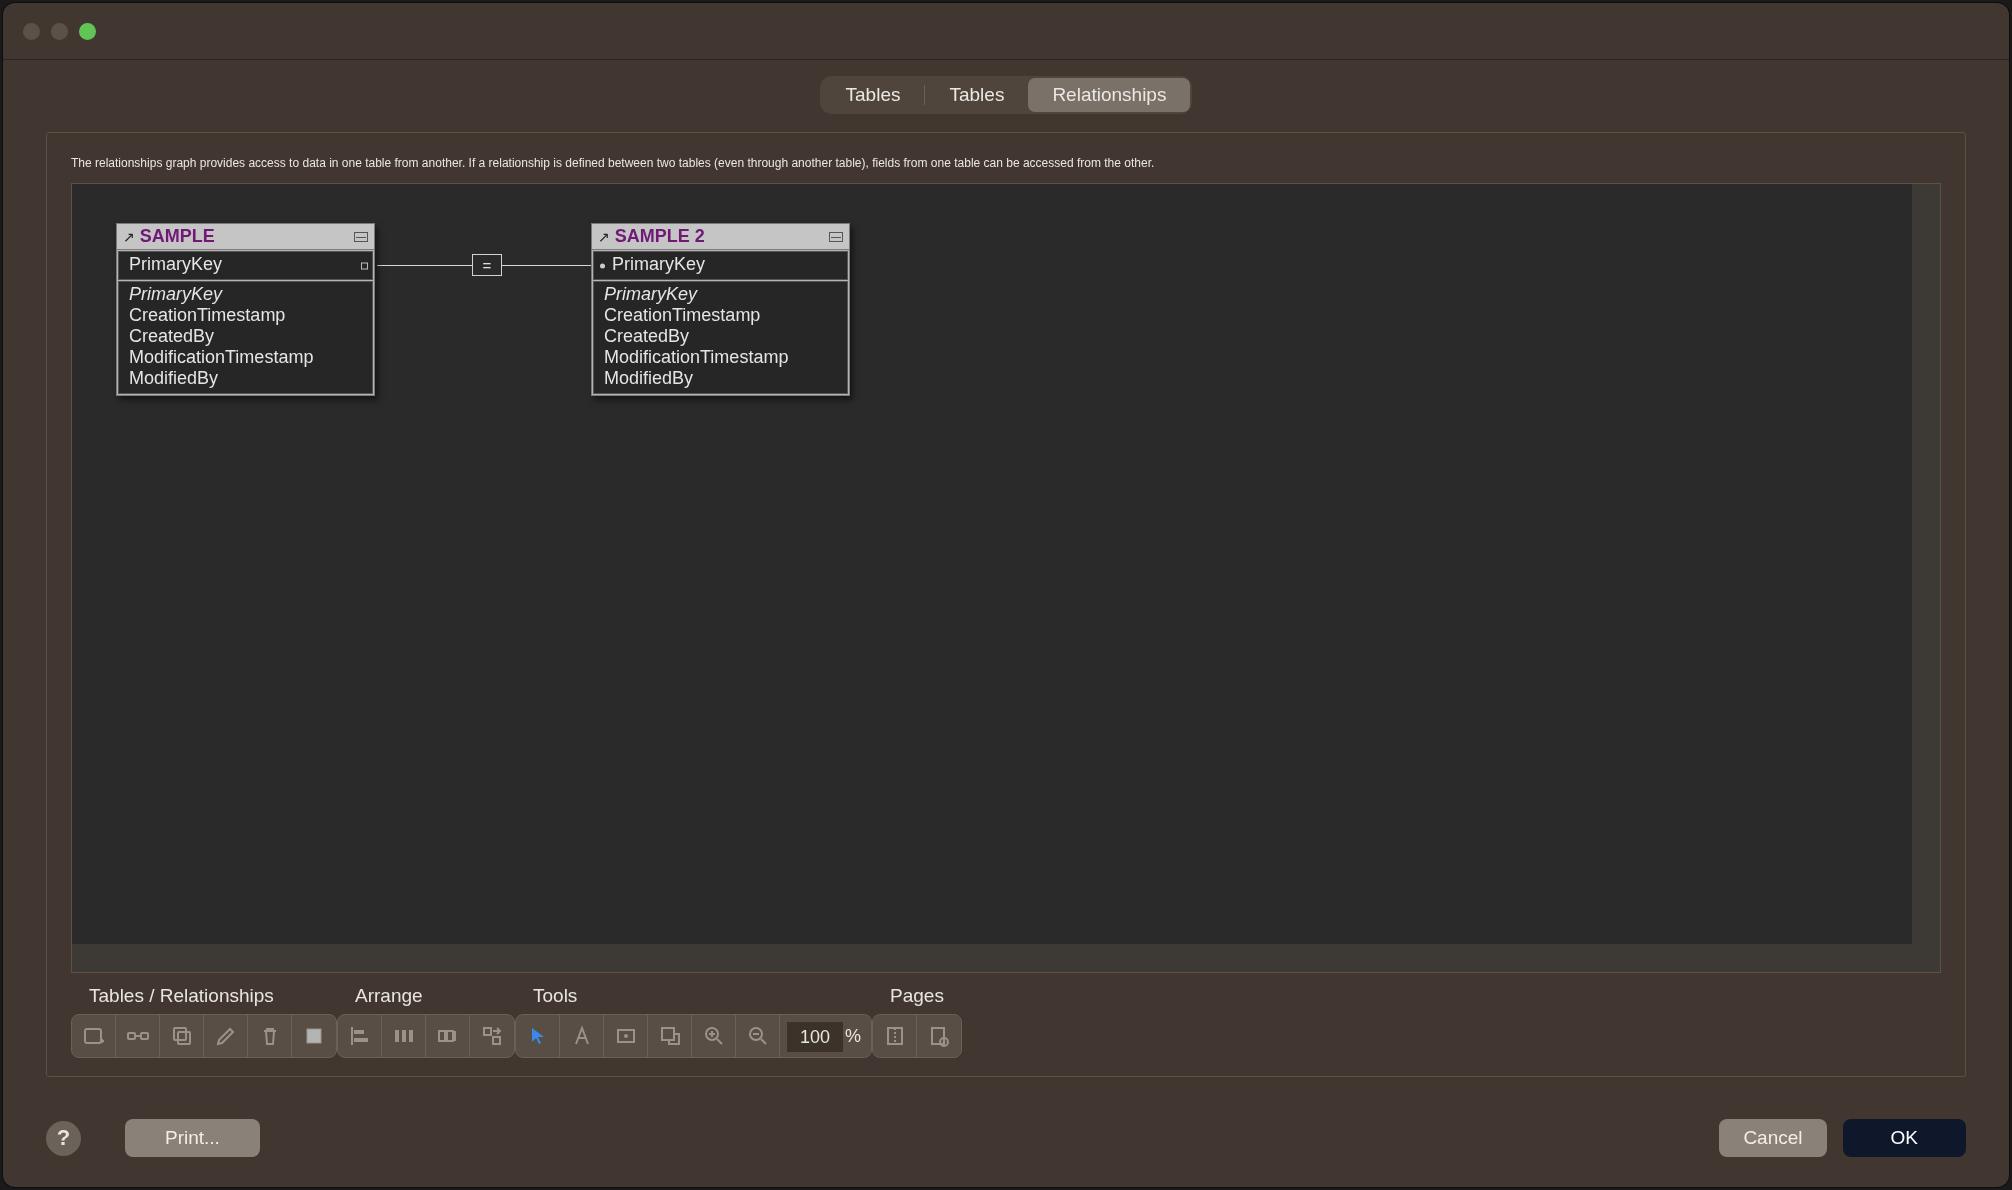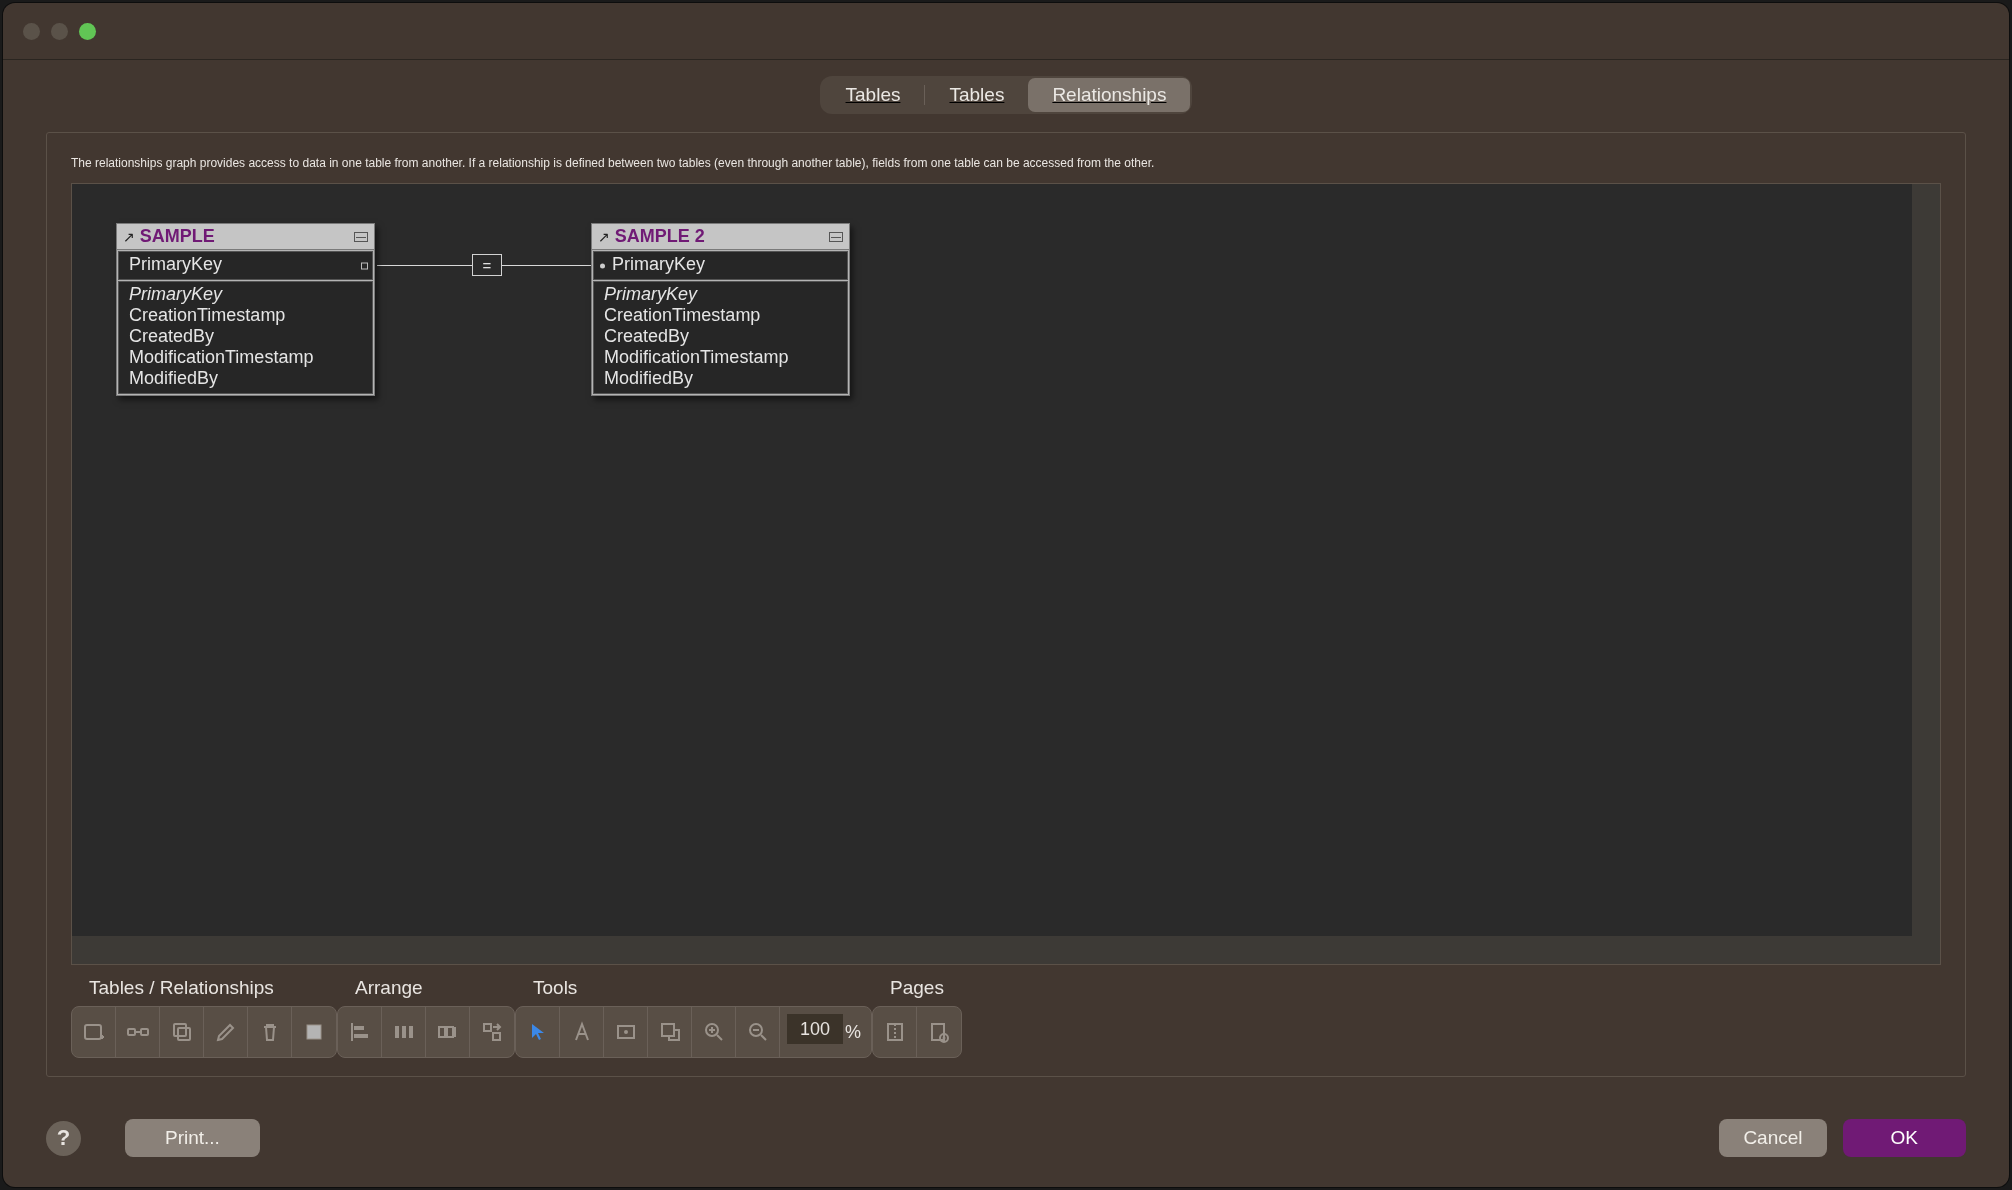--- a/index.html
+++ b/index.html
@@ -53,21 +53,20 @@
   display: flex;
   justify-content: center;
   margin-bottom: 18px;
   margin-top: -4px;
 }
 .tab-segment {
   display: flex;
   background: #4f453d;
   border-radius: 12px;
   padding: 2px;
-  text-decoration: underline;
 }
 .tab {
   padding: 6px 24px;
   font-size: 19px;
   color: #ebe8e4;
   border-radius: 7px;
   cursor: pointer;
   border: none;
   background: transparent;
 }
@@ -209,21 +208,21 @@
   font-size: 19px;
   margin-bottom: 7px;
   padding-left: 18px;
 }
 .tool-buttons {
   display: inline-flex;
   border: 1px solid #6a6058;
   border-radius: 8px;
   overflow: hidden;
   background: #584e45;
-  height: 52px;
+  height: 44px;
 }
 .tool-btn {
   width: 44px;
   display: flex;
   align-items: center;
   justify-content: center;
   color: #9a928a;
   border-right: 1px solid #6a6058;
   cursor: pointer;
 }
@@ -266,21 +265,21 @@
 }
 .btn {
   height: 38px;
   padding: 0 40px;
   border-radius: 8px;
   border: none;
   font-size: 19px;
   cursor: pointer;
 }
 .btn-grey { background: #8a8179; color: #f2efe9; }
-.btn-blue { background: #701a75; color: #fff; }
+.btn-blue { background: #0f172a; color: #fff; }
 .spacer { flex: 1; }
 .print-wrap { margin-left: 28px; }
 </style>
 </head>
 <body>
 
 <div class="window">
   <div class="titlebar">
     <div class="traffic-lights">
       <div class="tl tl-close"></div>

